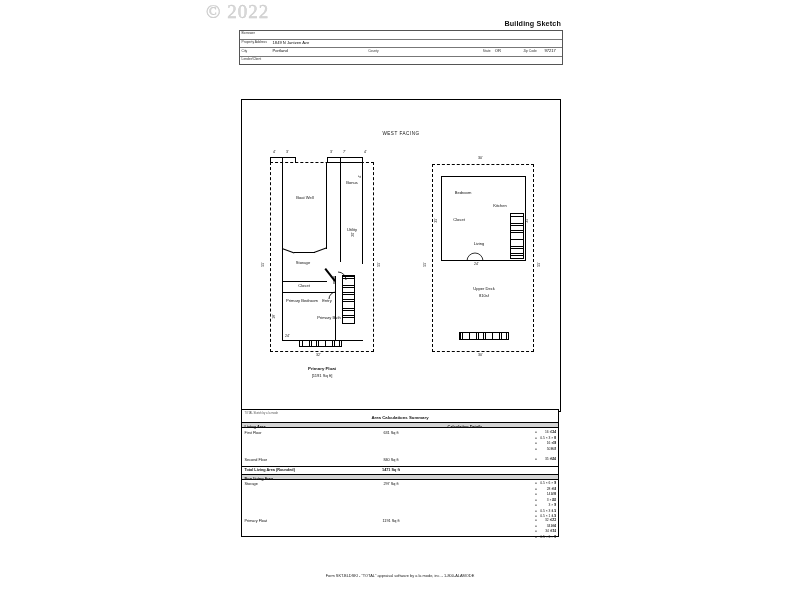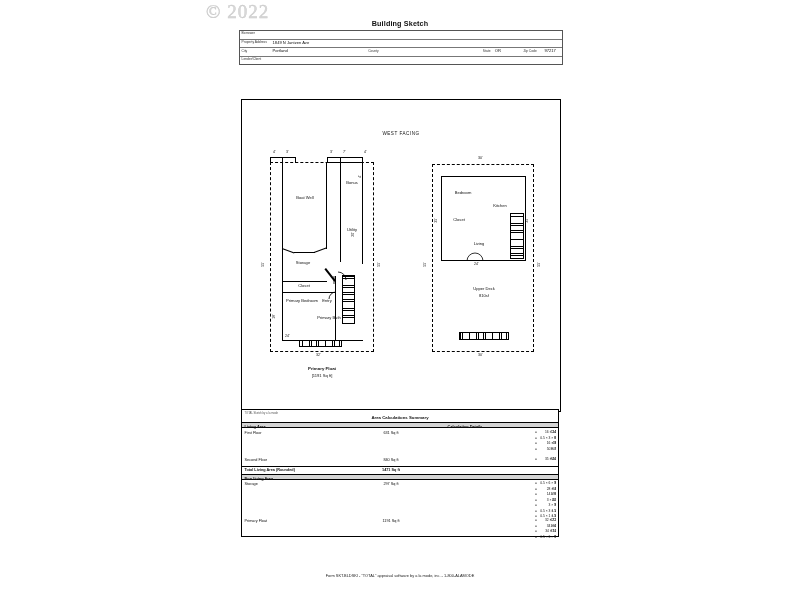--- a/index.html
+++ b/index.html
@@ -30,21 +30,21 @@
     -webkit-text-stroke: 0.4px #c9c9c9;
     user-select: none;
   }
 
   
   #doc-title {
     position: absolute;
     left: 239px;
     top: 19px;
     width: 322px;
-    text-align: center;
+    text-align: right;
     font-size: 7.2px;
     font-weight: bold;
     color: #111;
     letter-spacing: 0.15px;
   }
 
   
   #hdr {
     position: absolute;
     left: 239px;

